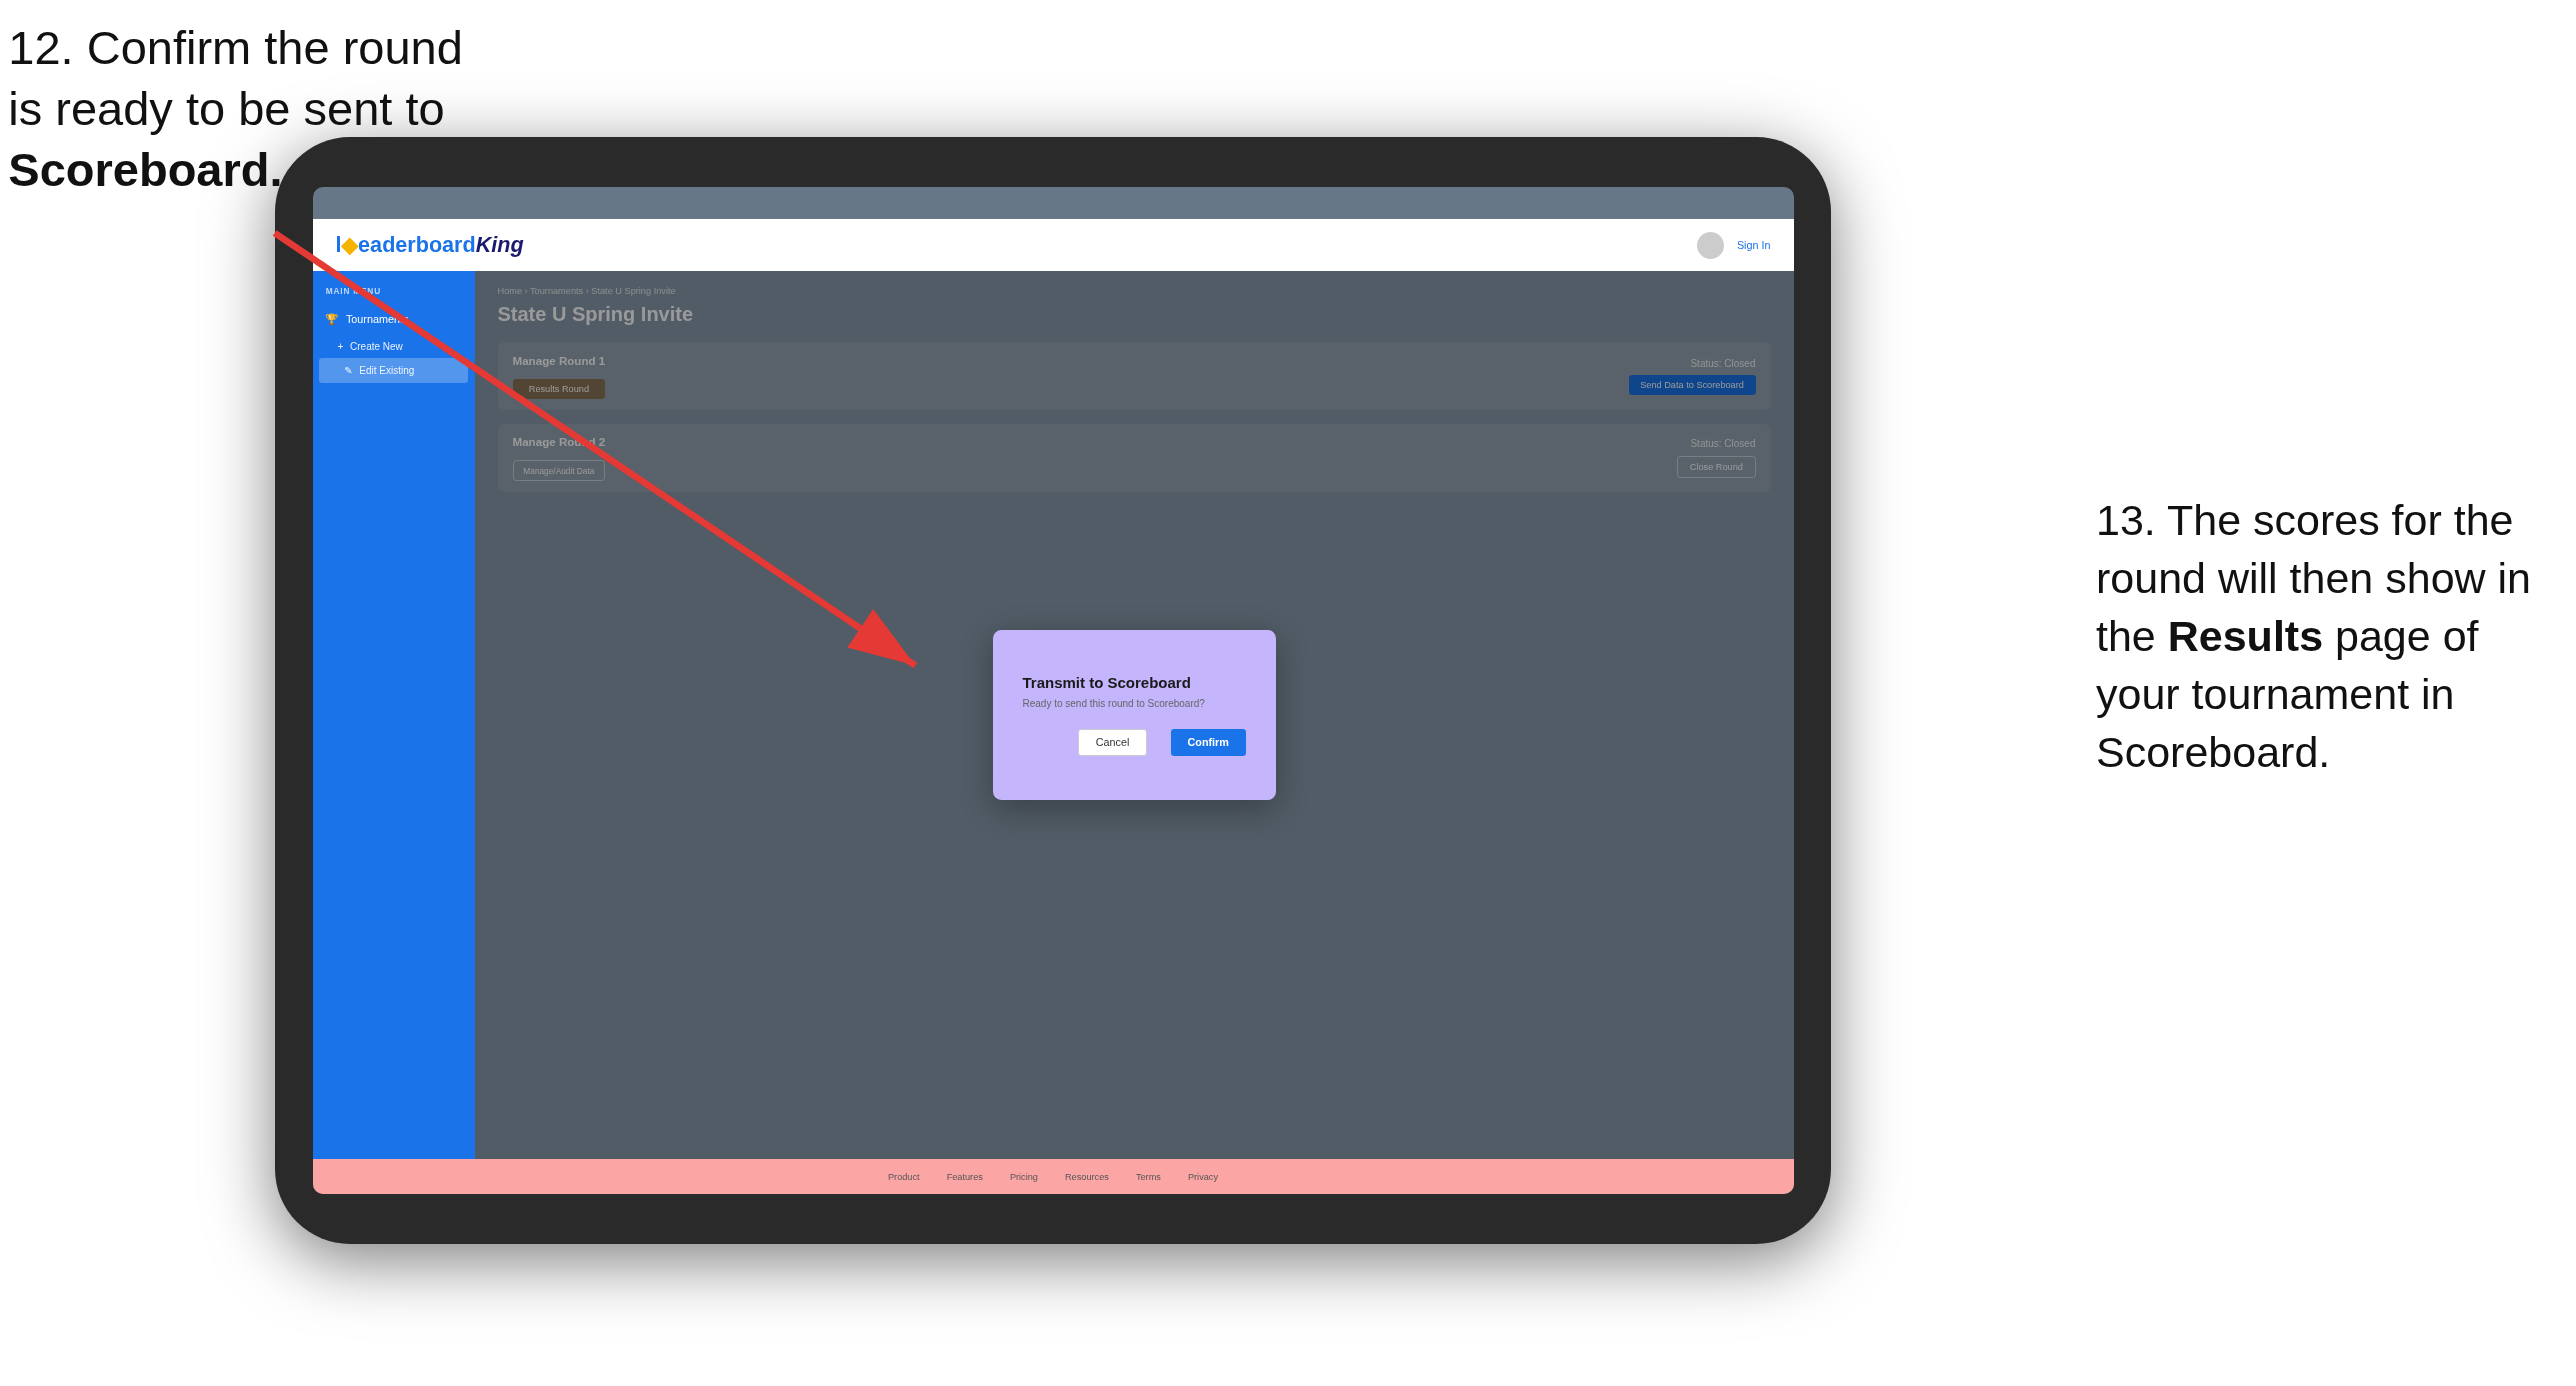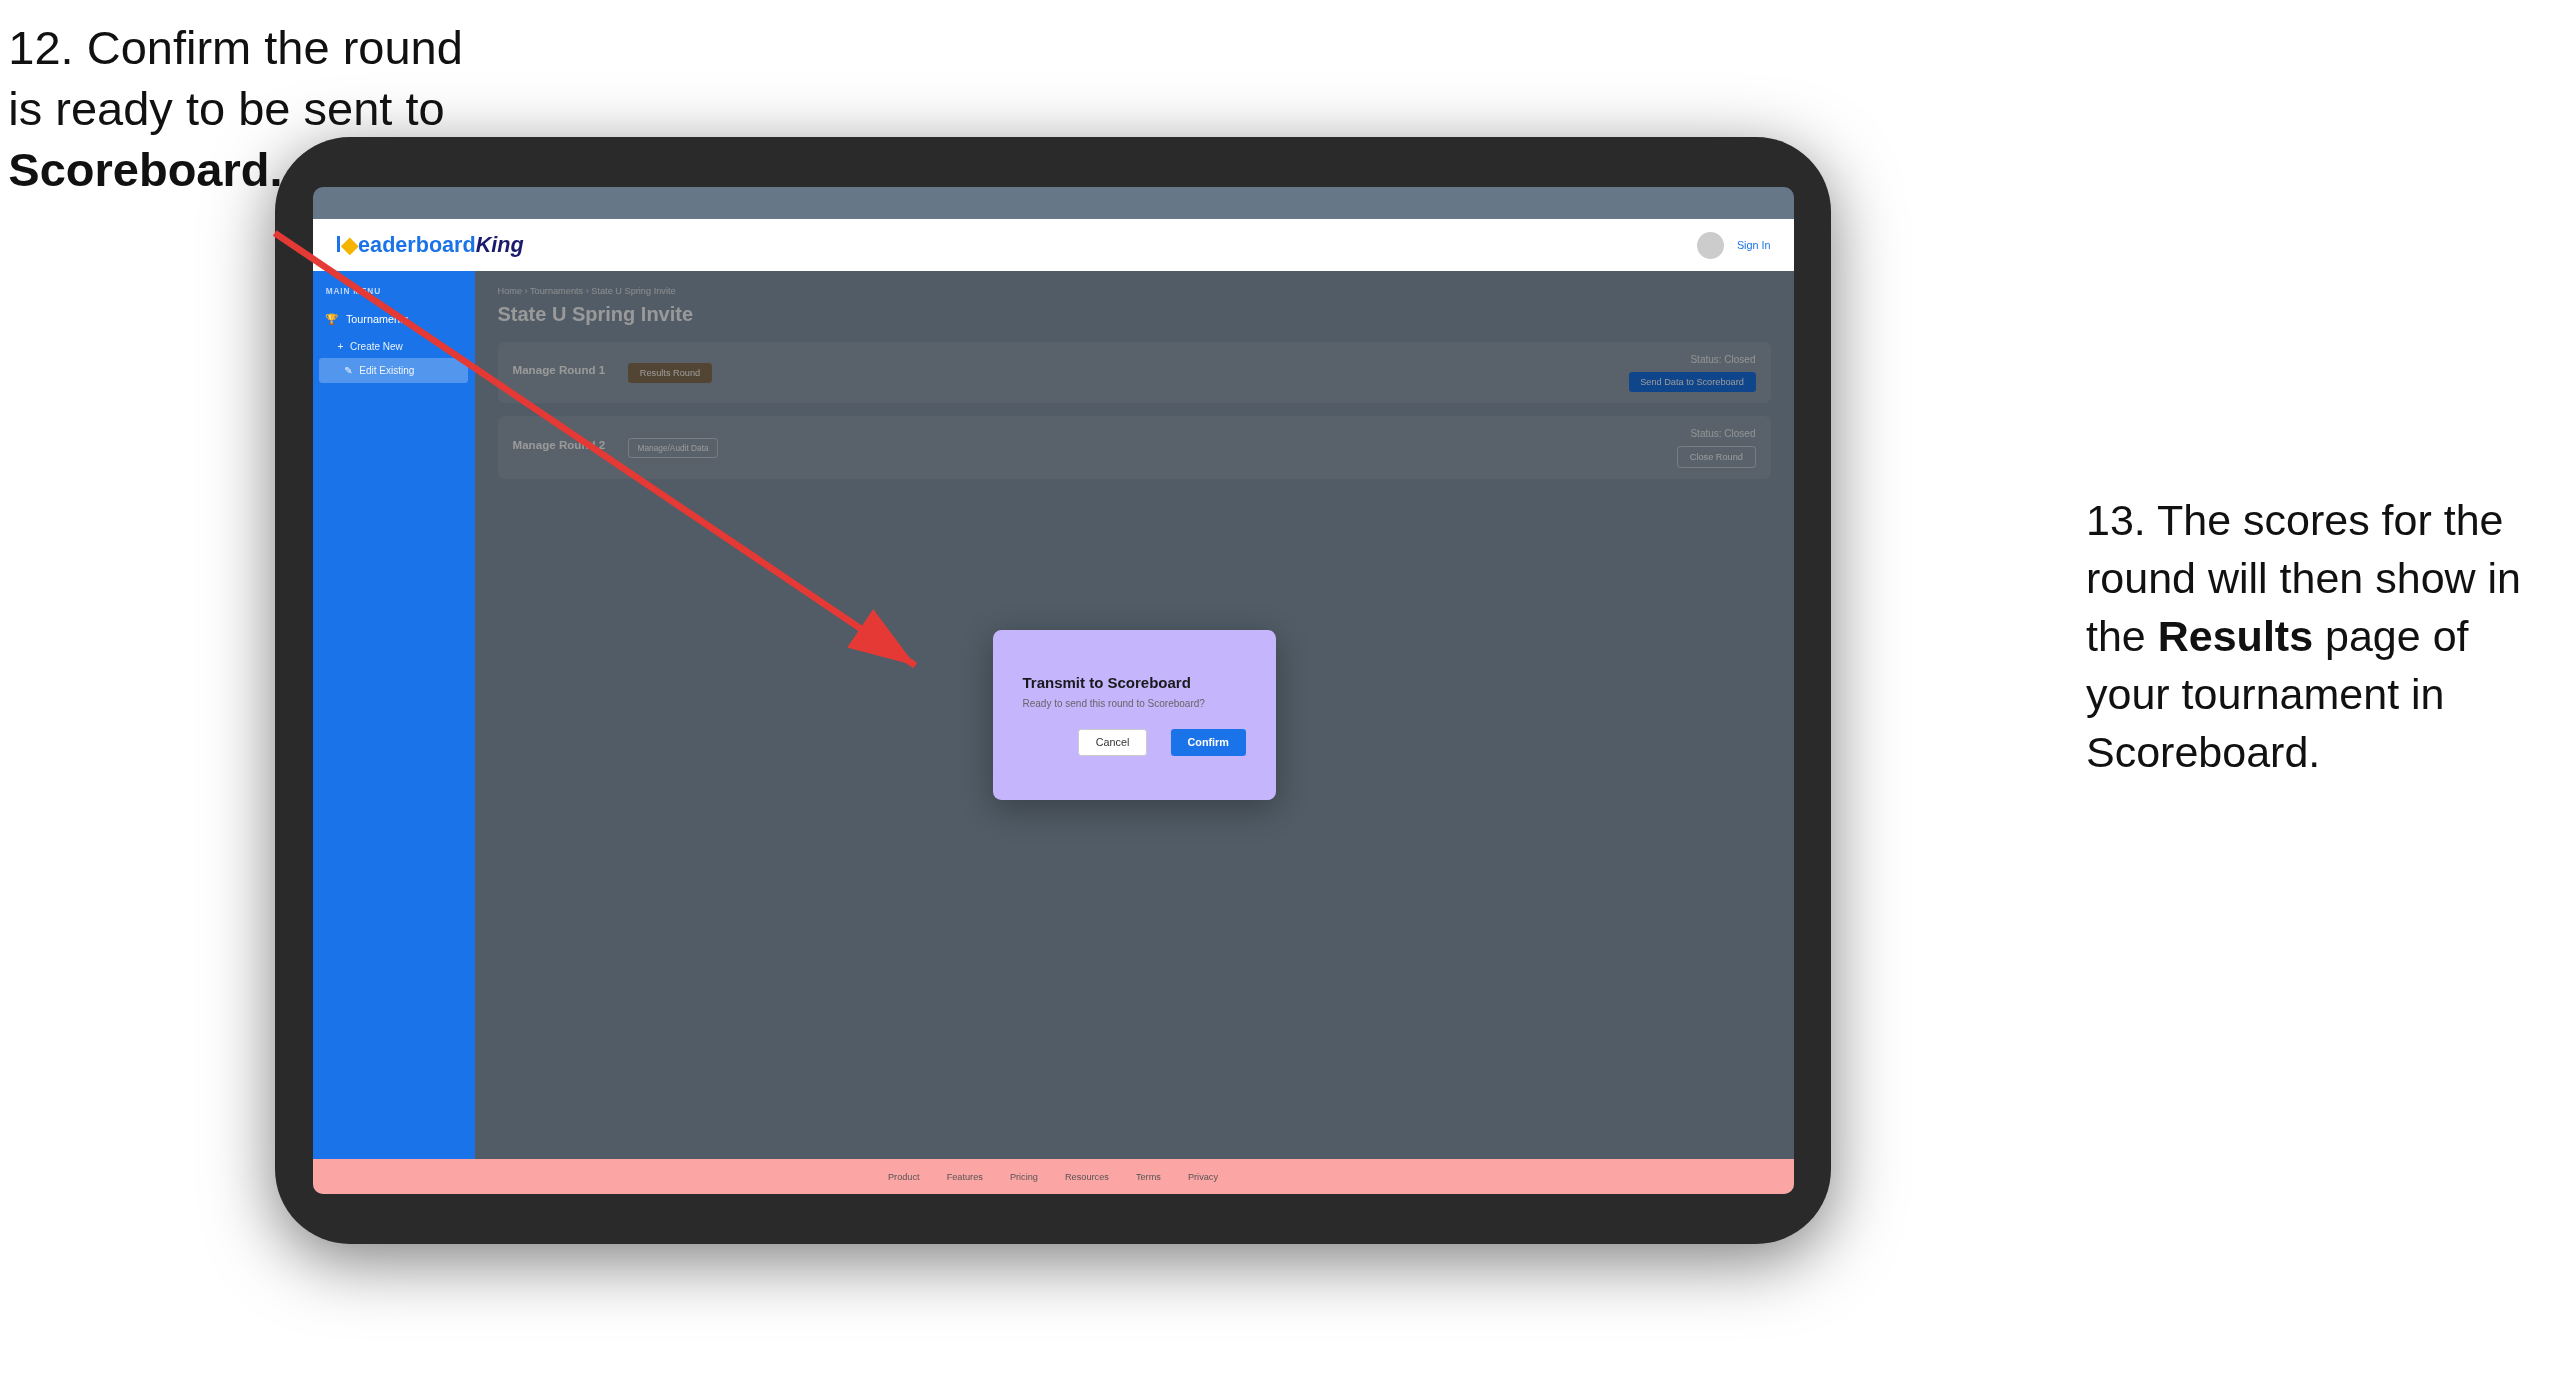--- a/index.html
+++ b/index.html
@@ -21,21 +21,21 @@
       line-height: 1.3;
       color: #111;
       z-index: 100;
     }
     .annotation-top strong { font-weight: 900; }
 
     
     .annotation-right {
       position: absolute;
       top: 491px;
-      right: 24px;
+      right: 14px;
       width: 466px;
       font-size: 43px;
       line-height: 1.35;
       color: #111;
       z-index: 100;
     }
     .annotation-right strong { font-weight: 900; }
 
     
     .arrow-svg {
@@ -199,22 +199,22 @@
       border-radius: 6.7px;
       padding: 11.6px 15px;
       margin-bottom: 13.3px;
       display: flex;
       align-items: center;
       justify-content: space-between;
     }
 
     .round-left {
       display: flex;
-      flex-direction: row;
-      gap: 23px;
+      flex-direction: column;
+      gap: 12px;
     }
 
     .round-title {
       font-size: 11.6px;
       font-weight: 600;
       color: #ffffff;
     }
 
     .round-btn {
       background: #8b7355;

